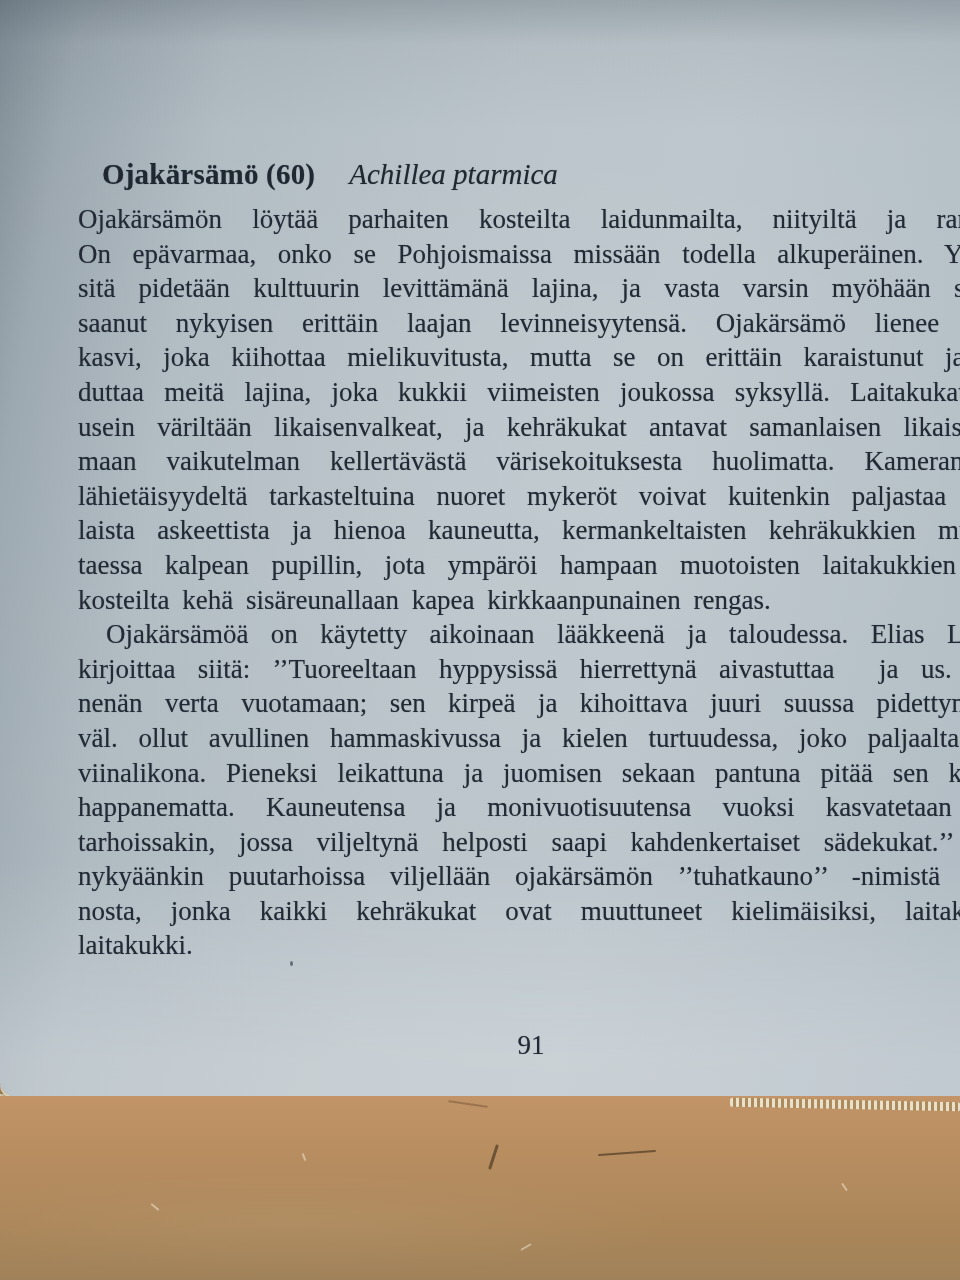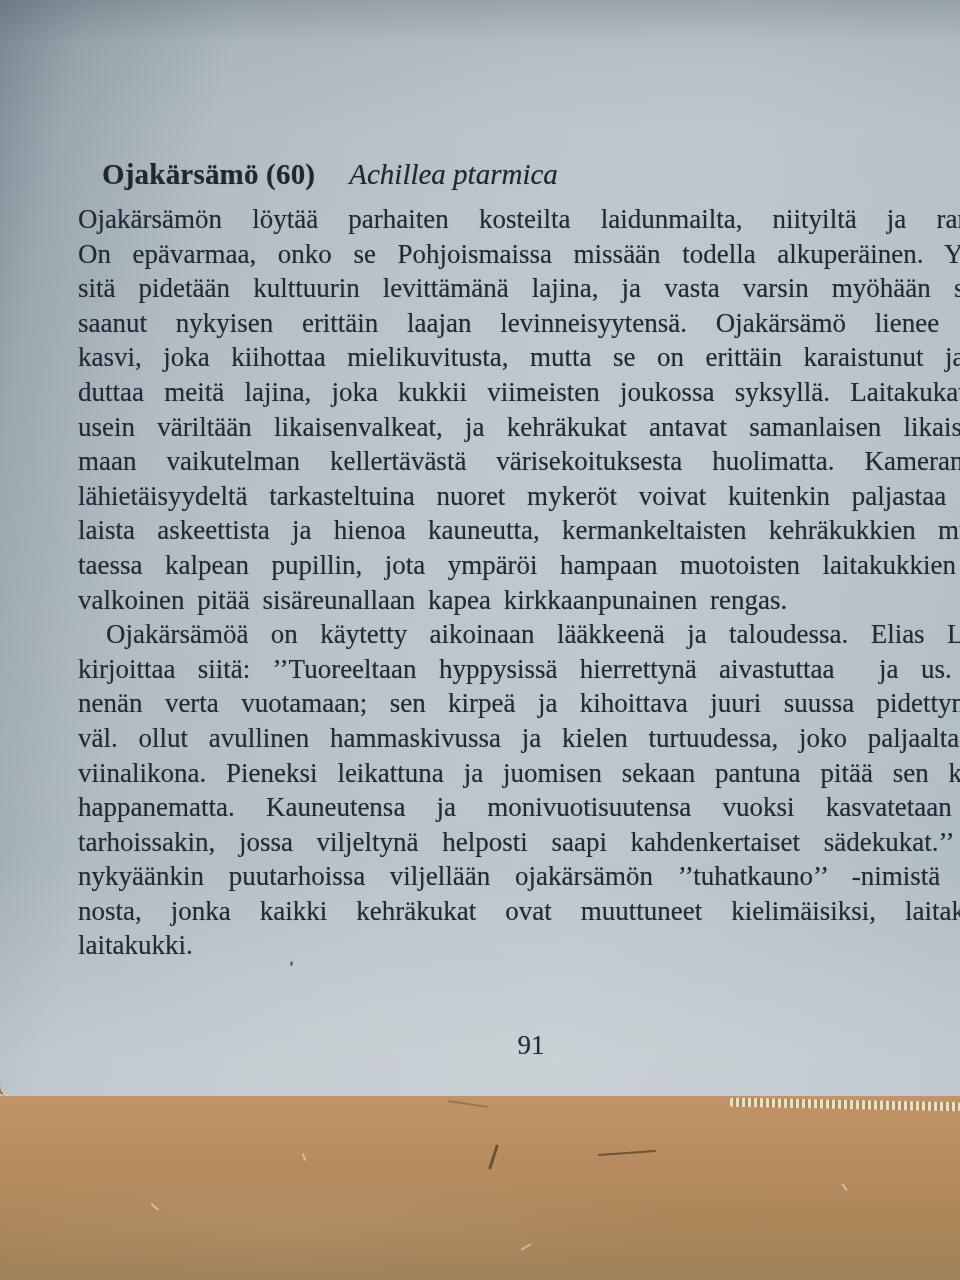--- a/index.html
+++ b/index.html
@@ -95,21 +95,21 @@
         <div class="bline just"><span style="word-spacing: 14.8398px;">On epävarmaa, onko se Pohjoismaissa missään todella alkuperäinen. Yleise</span></div>
         <div class="bline just"><span style="word-spacing: 16.3469px;">sitä pidetään kulttuurin levittämänä lajina, ja vasta varsin myöhään se o</span></div>
         <div class="bline just"><span style="word-spacing: 21.9621px;">saanut nykyisen erittäin laajan levinneisyytensä. Ojakärsämö lienee tusk</span></div>
         <div class="bline just"><span style="word-spacing: 14.7672px;">kasvi, joka kiihottaa mielikuvitusta, mutta se on erittäin karaistunut ja ila</span></div>
         <div class="bline just"><span style="word-spacing: 13.4896px;">duttaa meitä lajina, joka kukkii viimeisten joukossa syksyllä. Laitakukat ov</span></div>
         <div class="bline just"><span style="word-spacing: 15.5446px;">usein väriltään likaisenvalkeat, ja kehräkukat antavat samanlaisen likaisenha</span></div>
         <div class="bline just"><span style="word-spacing: 23.2552px;">maan vaikutelman kellertävästä värisekoituksesta huolimatta. Kameran lä</span></div>
         <div class="bline just"><span style="word-spacing: 15.0067px;">lähietäisyydeltä tarkasteltuina nuoret mykeröt voivat kuitenkin paljastaa erää</span></div>
         <div class="bline just"><span style="word-spacing: 15.5402px;">laista askeettista ja hienoa kauneutta, kermankeltaisten kehräkukkien muodo</span></div>
         <div class="bline just"><span style="word-spacing: 15.7422px;">taessa kalpean pupillin, jota ympäröi hampaan muotoisten laitakukkien lun</span></div>
-        <div class="bline"><span>valkoinen pitää sisäreunallaan kapea kirkkaanpunainen rengas.</span></div>
+        <div class="bline"><span>kosteilta kehä sisäreunallaan kapea kirkkaanpunainen rengas.</span></div>
         <div class="bline just ind"><span style="word-spacing: 15.6289px;">Ojakärsämöä on käytetty aikoinaan lääkkeenä ja taloudessa. Elias Lönnr</span></div>
         <div class="bline just"><span style="word-spacing: 15.5781px;">kirjoittaa siitä: ’’Tuoreeltaan hyppysissä hierrettynä aivastuttaa  ja us. pan</span></div>
         <div class="bline just"><span style="word-spacing: 15.6719px;">nenän verta vuotamaan; sen kirpeä ja kihoittava juuri suussa pidettynä o</span></div>
         <div class="bline just"><span style="word-spacing: 13.9931px;">väl. ollut avullinen hammaskivussa ja kielen turtuudessa, joko paljaaltaan t</span></div>
         <div class="bline just"><span style="word-spacing: 13.0816px;">viinalikona. Pieneksi leikattuna ja juomisen sekaan pantuna pitää sen kauva</span></div>
         <div class="bline just"><span style="word-spacing: 24.4948px;">happanematta. Kauneutensa ja monivuotisuutensa vuoksi kasvatetaan yrt</span></div>
         <div class="bline just"><span style="word-spacing: 16.9397px;">tarhoissakin, jossa viljeltynä helposti saapi kahdenkertaiset sädekukat.’’ Vie</span></div>
         <div class="bline just"><span style="word-spacing: 17.9505px;">nykyäänkin puutarhoissa viljellään ojakärsämön ’’tuhatkauno’’ -nimistä muu</span></div>
         <div class="bline just"><span style="word-spacing: 22.2723px;">nosta, jonka kaikki kehräkukat ovat muuttuneet kielimäisiksi, laitakukki</span></div>
         <div class="bline"><span>laitakukki.</span></div>

